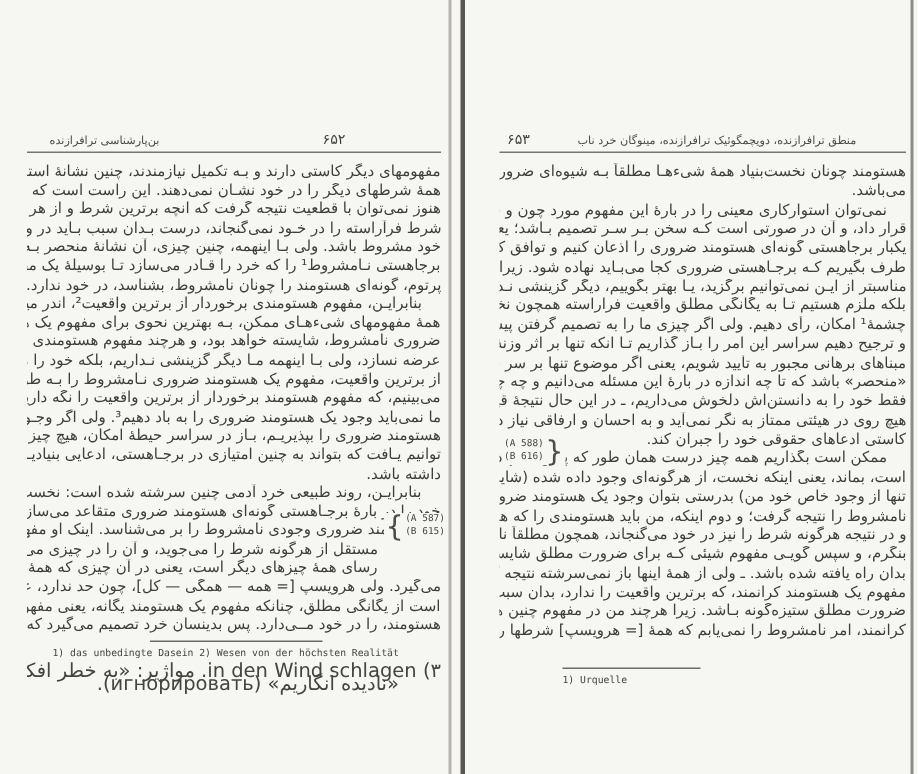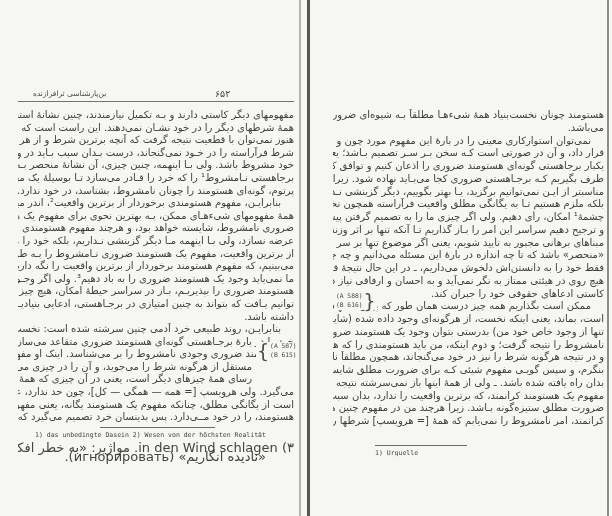--- a/index.html
+++ b/index.html
@@ -113,20 +113,25 @@
         <div class="tl">هستومند، را در خود مــی‌دارد. پس بدینسان خرد تصمیم می‌گیرد که برترین</div>
       </div>
 
     <div class="fn-rule"></div>
     <div class="fn-line-latin fn1">1) das unbedingte Dasein    2) Wesen von der höchsten Realität</div>
     <div class="fn-line-fa fn2">۳) in den Wind schlagen. مواژیر: «به خطر افکندن» (Risk)، «به باد افشاندن»؛</div>
     <div class="fn-line-fa fn3">«نادیده انگاریم» (игнорировать).</div>
   </div>
 
   <div class="page page-right">
+    <div class="runhead">
+      <span class="rh-num">۶۵۳</span>
+      <span class="rh-title">منطق ترافرازنده، دویچمگوئیک ترافرازنده، مینوگان خرد ناب</span>
+      <div class="rule"></div>
+    </div>
 
     <div class="bodytext">
         <div class="tl">هستومند چونان نخست‌بنیاد همهٔ شیءهـا مطلقاً بـه شیوه‌ای ضروری برجـا</div>
         <div class="tl pend">می‌باشد.</div>
         <div class="tl ind">نمی‌توان استوارکاری معینی را در بارهٔ این مفهوم مورد چون و چرا</div>
         <div class="tl">قرار داد، و آن در صورتی است کـه سخن بـر سـر تصمیم بـاشد؛ یعنی، اگر</div>
         <div class="tl">یکبار برجاهستی گونه‌ای هستومند ضروری را اذعان کنیم و توافق کنیم کـه</div>
         <div class="tl">طرف بگیریم کـه برجـاهستی ضروری کجا می‌بـاید نهاده شود. زیرا سپس</div>
         <div class="tl">مناسبتر از ایـن نمی‌توانیم برگزید، یـا بهتر بگوییم، دیگر گزینشی نـداریم،</div>
         <div class="tl">بلکه ملزم هستیم تـا به یگانگی مطلق واقعیت فرآراسته همچون نخستین سر-</div>

